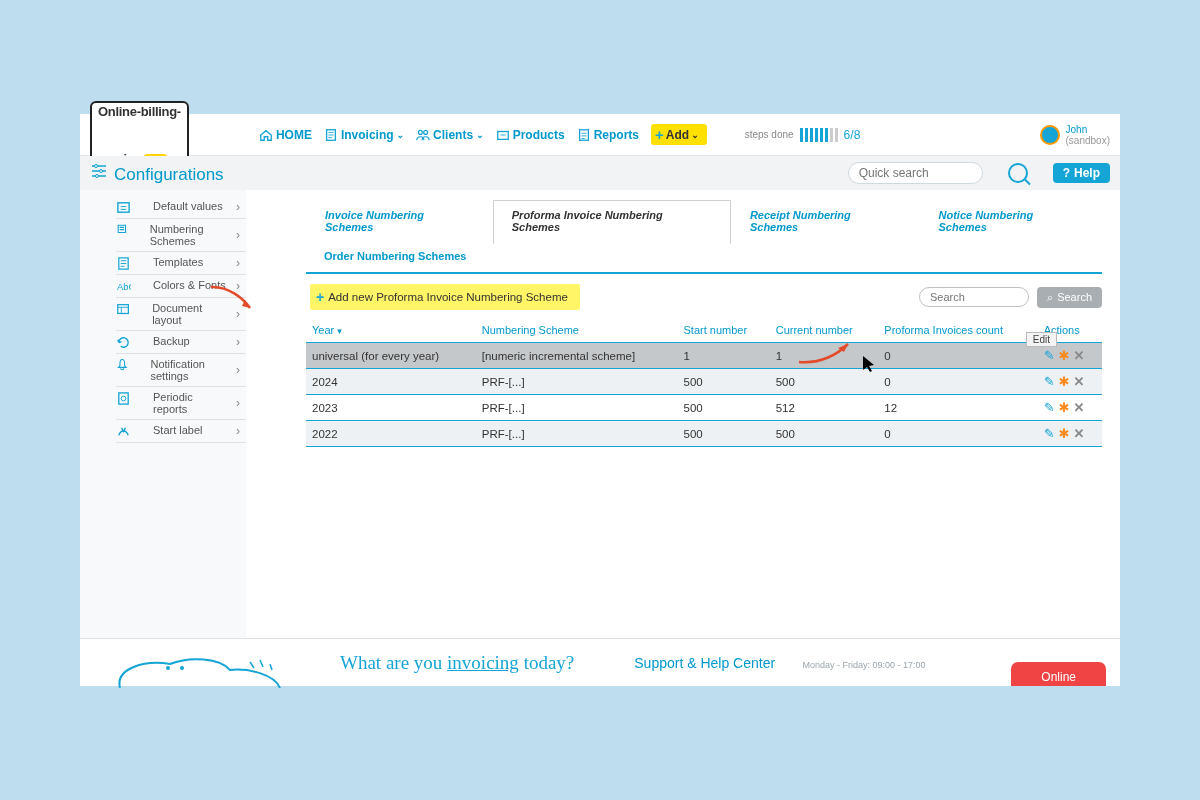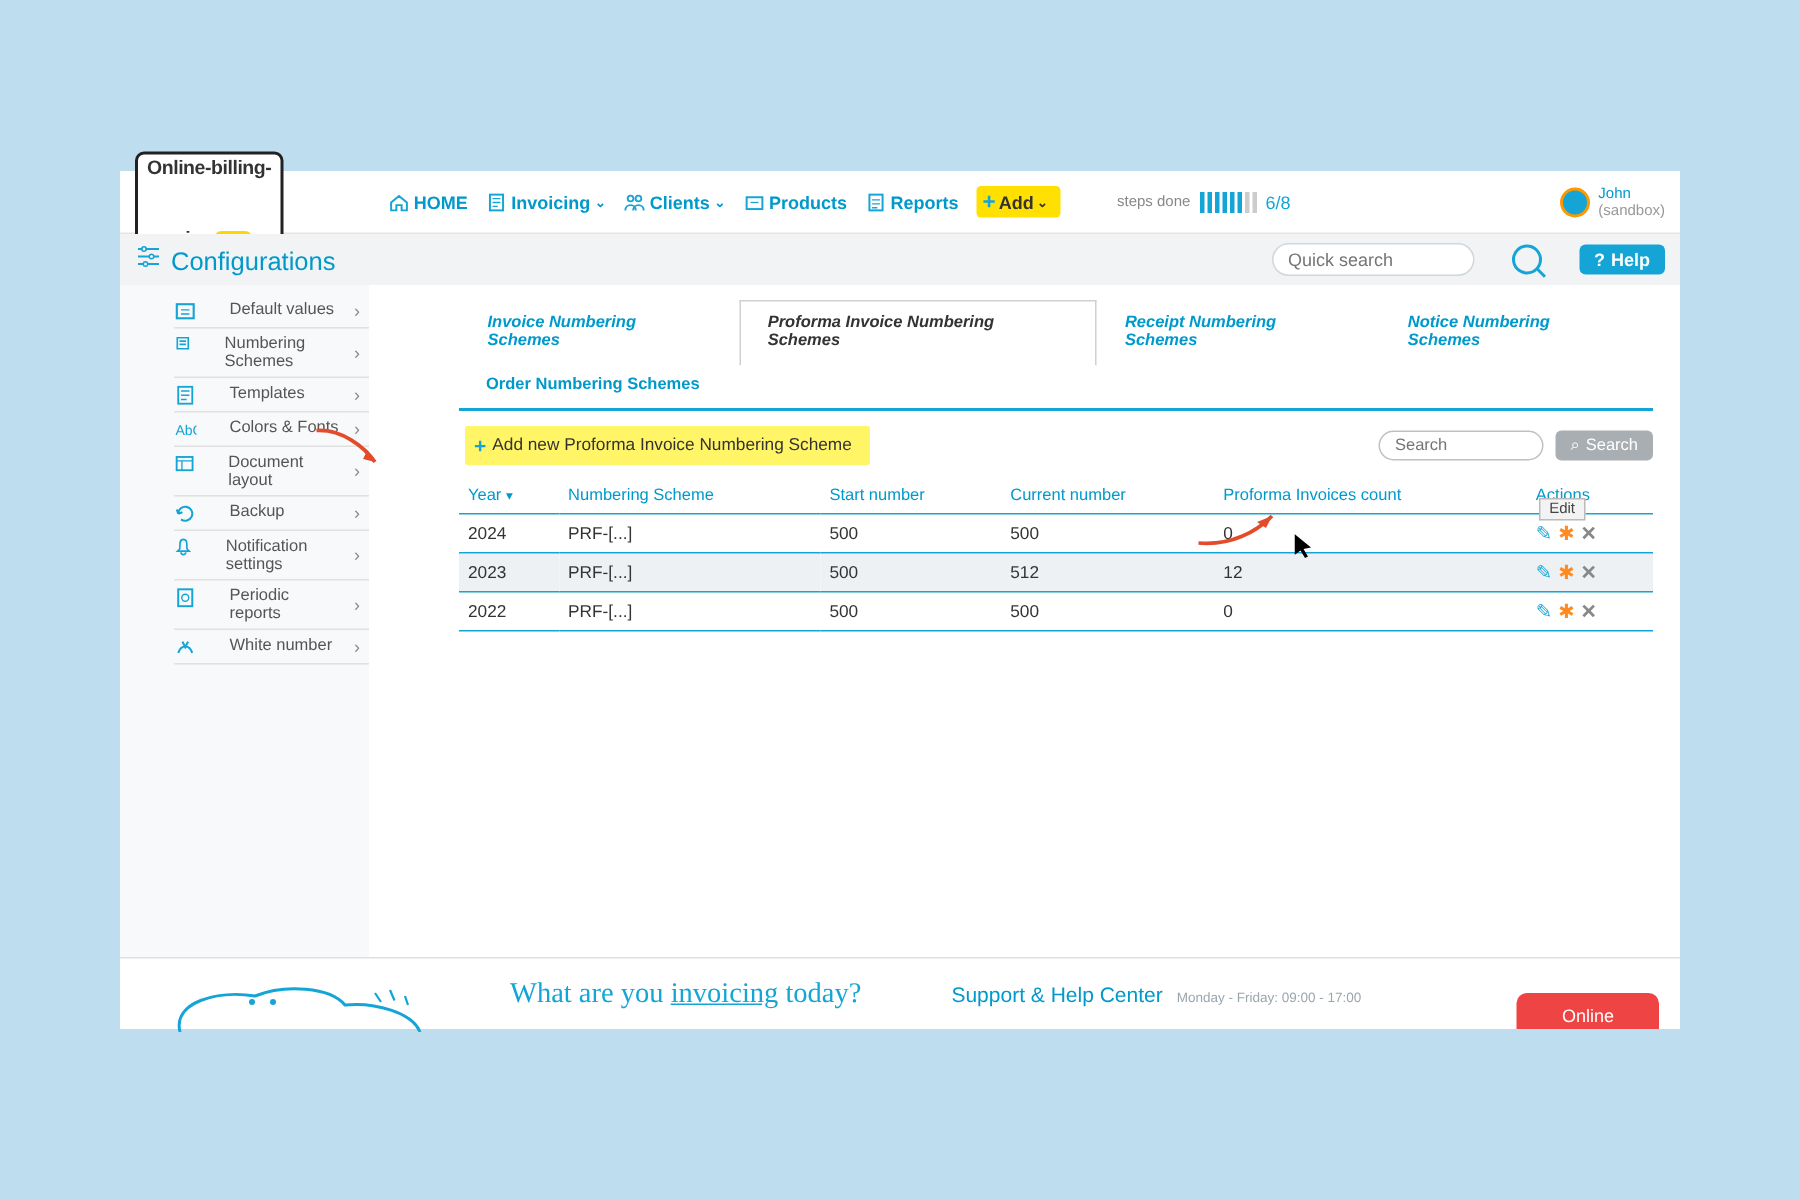--- a/index.html
+++ b/index.html
@@ -150,21 +150,21 @@
   .footer {
     position:absolute; left:0; right:0; bottom:0; height:48px;
     border-top:1px solid #e0e0e0; background:#fff;
     display:flex; align-items:center; padding:0 30px 0 260px; gap:60px;
   }
   .footer-q {
     font-family: 'Comic Sans MS', cursive; color:#14a5d6; font-size:19px;
   }
   .footer-q .under { text-decoration: underline; }
   .support { font-size:14px; color:#0099cc; }
-  .support-hours { font-size:9px; color:#9aa6ad; margin-left:6px; }
+  .support-hours { font-size:9px; color:#9aa6ad; margin-left:24px; }
   .online-btn {
     position:absolute; right:14px; bottom:0; background:#ef4444;
     color:#fff; padding:8px 30px 2px; border-radius:7px 7px 0 0; font-size:12px;
   }
   .polar { position:absolute; left:20px; bottom:-2px; width:200px; height:38px; }
 
   
   .cursor { position:absolute; width:14px; height:16px; }
 </style>
 </head>
@@ -353,21 +353,21 @@
               </svg></span>
             <span>Periodic reports</span>
           </span>
           <span class="chev">›</span>
         </div>
         <div class="sidebar-item">
           <span class="lbl">
             <span class="side-ico"><svg viewBox="0 0 16 16">
                 <path fill="none" stroke="#14a5d6" stroke-width="1.5" d="M3 12c2-6 8-6 10 0M6 4l2 4 2-4"></path>
               </svg></span>
-            <span>White number</span>
+            <span>Start label</span>
           </span>
           <span class="chev">›</span>
         </div>
       </div>
 
     <div class="main">
       <div class="tab-row1" id="tabs1">
           <div class="tab">Invoice Numbering Schemes</div>
           <div class="tab active">Proforma Invoice Numbering Schemes</div>
           <div class="tab">Receipt Numbering Schemes</div>
@@ -395,20 +395,34 @@
             <tr id="thead-row">
               <th>Year <span class="sort">▾</span></th>
               <th>Numbering Scheme</th>
               <th>Start number</th>
               <th>Current number</th>
               <th>Proforma Invoices count</th>
               <th>Actions</th>
             </tr>
           </thead>
         <tbody id="tbody">
+            <tr class="highlight">
+              <td>universal (for every year)</td>
+              <td>[numeric incremental scheme]</td>
+              <td>1</td>
+              <td>1</td>
+              <td>0</td>
+              <td>
+                <span class="row-actions">
+                  <span class="act-edit">✎</span>
+                  <span class="act-star">✱</span>
+                  <span class="act-del">✕</span>
+                </span>
+              </td>
+            </tr>
             <tr>
               <td>2024</td>
               <td>PRF-[...]</td>
               <td>500</td>
               <td>500</td>
               <td>0</td>
               <td>
                 <span class="row-actions">
                   <span class="act-edit">✎</span>
                   <span class="act-star">✱</span>

